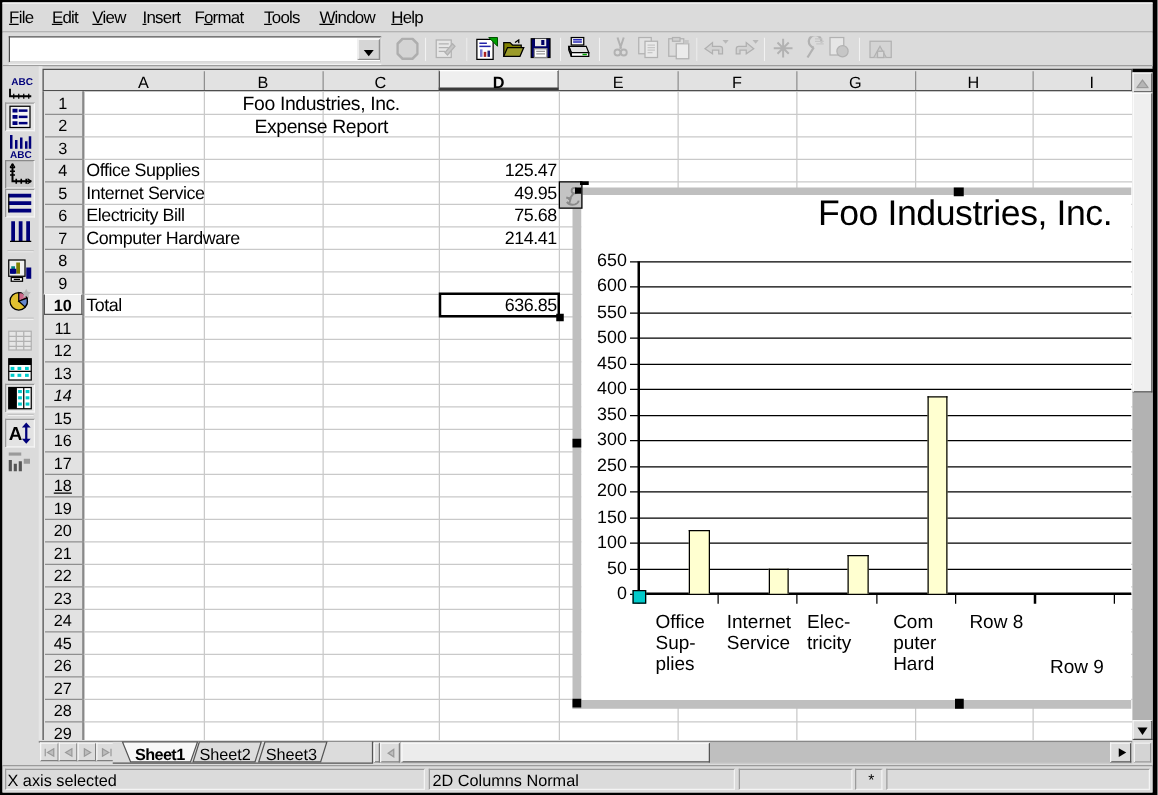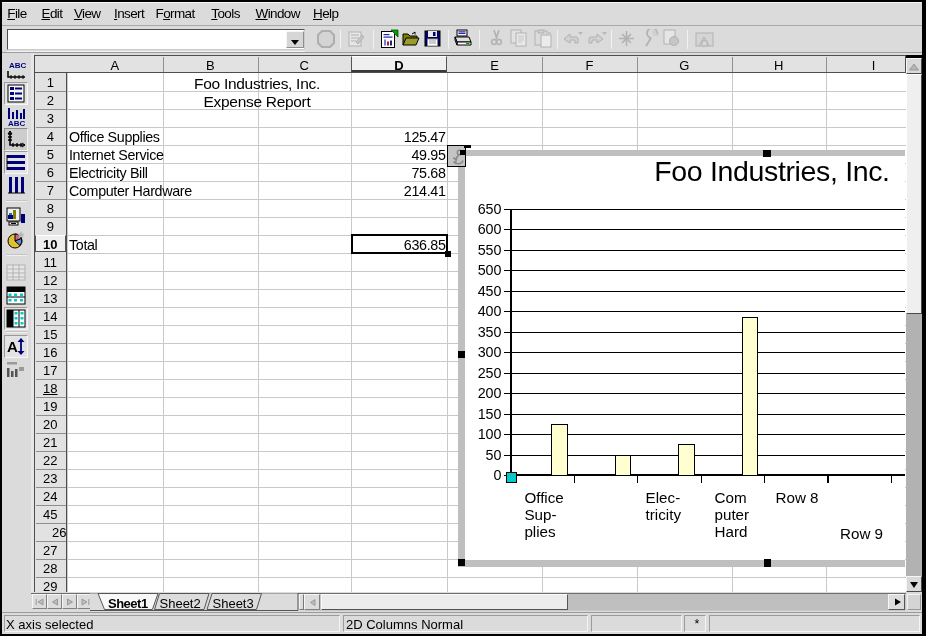--- a/index.html
+++ b/index.html
@@ -273,21 +273,21 @@
 <div class="abs" style="left:64.5px;top:268.5px;width:839.5px;height:1px;background:#c9c9c9;"></div>
 <div class="t" style="left:-2px;top:253px;left:32px;width:32.5px;text-align:center;font-size:13px;">11</div>
 <div class="abs" style="left:33.5px;top:268.5px;width:30px;height:1px;background:#8f8f8f;"></div>
 <div class="abs" style="left:64.5px;top:286.5px;width:839.5px;height:1px;background:#c9c9c9;"></div>
 <div class="t" style="left:-2px;top:271px;left:32px;width:32.5px;text-align:center;font-size:13px;">12</div>
 <div class="abs" style="left:33.5px;top:286.5px;width:30px;height:1px;background:#8f8f8f;"></div>
 <div class="abs" style="left:64.5px;top:304.5px;width:839.5px;height:1px;background:#c9c9c9;"></div>
 <div class="t" style="left:-2px;top:289px;left:32px;width:32.5px;text-align:center;font-size:13px;">13</div>
 <div class="abs" style="left:33.5px;top:304.5px;width:30px;height:1px;background:#8f8f8f;"></div>
 <div class="abs" style="left:64.5px;top:322.5px;width:839.5px;height:1px;background:#c9c9c9;"></div>
-<div class="t" style="left:-2px;top:307px;left:32px;width:32.5px;text-align:center;font-size:13px;">14</div>
+<div class="t" style="left:-2px;top:307px;left:32px;width:32.5px;text-align:center;font-size:13px;font-style:italic;">14</div>
 <div class="abs" style="left:33.5px;top:322.5px;width:30px;height:1px;background:#8f8f8f;"></div>
 <div class="abs" style="left:64.5px;top:340.5px;width:839.5px;height:1px;background:#c9c9c9;"></div>
 <div class="t" style="left:-2px;top:325px;left:32px;width:32.5px;text-align:center;font-size:13px;">15</div>
 <div class="abs" style="left:33.5px;top:340.5px;width:30px;height:1px;background:#8f8f8f;"></div>
 <div class="abs" style="left:64.5px;top:358.5px;width:839.5px;height:1px;background:#c9c9c9;"></div>
 <div class="t" style="left:-2px;top:343px;left:32px;width:32.5px;text-align:center;font-size:13px;">16</div>
 <div class="abs" style="left:33.5px;top:358.5px;width:30px;height:1px;background:#8f8f8f;"></div>
 <div class="abs" style="left:64.5px;top:376.5px;width:839.5px;height:1px;background:#c9c9c9;"></div>
 <div class="t" style="left:-2px;top:361px;left:32px;width:32.5px;text-align:center;font-size:13px;">17</div>
 <div class="abs" style="left:33.5px;top:376.5px;width:30px;height:1px;background:#8f8f8f;"></div>
@@ -309,21 +309,21 @@
 <div class="abs" style="left:64.5px;top:484.5px;width:839.5px;height:1px;background:#c9c9c9;"></div>
 <div class="t" style="left:-2px;top:469px;left:32px;width:32.5px;text-align:center;font-size:13px;">23</div>
 <div class="abs" style="left:33.5px;top:484.5px;width:30px;height:1px;background:#8f8f8f;"></div>
 <div class="abs" style="left:64.5px;top:502.5px;width:839.5px;height:1px;background:#c9c9c9;"></div>
 <div class="t" style="left:-2px;top:487px;left:32px;width:32.5px;text-align:center;font-size:13px;">24</div>
 <div class="abs" style="left:33.5px;top:502.5px;width:30px;height:1px;background:#8f8f8f;"></div>
 <div class="abs" style="left:64.5px;top:520.5px;width:839.5px;height:1px;background:#c9c9c9;"></div>
 <div class="t" style="left:-2px;top:505px;left:32px;width:32.5px;text-align:center;font-size:13px;">45</div>
 <div class="abs" style="left:33.5px;top:520.5px;width:30px;height:1px;background:#8f8f8f;"></div>
 <div class="abs" style="left:64.5px;top:538.5px;width:839.5px;height:1px;background:#c9c9c9;"></div>
-<div class="t" style="left:-2px;top:523px;left:32px;width:32.5px;text-align:right;font-size:13px;">26</div>
+<div class="t" style="left:-2px;top:523px;left:32px;width:32.5px;text-align:center;font-size:13px;">26</div>
 <div class="abs" style="left:33.5px;top:538.5px;width:30px;height:1px;background:#8f8f8f;"></div>
 <div class="abs" style="left:64.5px;top:556.5px;width:839.5px;height:1px;background:#c9c9c9;"></div>
 <div class="t" style="left:-2px;top:541px;left:32px;width:32.5px;text-align:center;font-size:13px;">27</div>
 <div class="abs" style="left:33.5px;top:556.5px;width:30px;height:1px;background:#8f8f8f;"></div>
 <div class="abs" style="left:64.5px;top:574.5px;width:839.5px;height:1px;background:#c9c9c9;"></div>
 <div class="t" style="left:-2px;top:559px;left:32px;width:32.5px;text-align:center;font-size:13px;">28</div>
 <div class="abs" style="left:33.5px;top:574.5px;width:30px;height:1px;background:#8f8f8f;"></div>
 <div class="t" style="left:-2px;top:577px;left:32px;width:32.5px;text-align:center;font-size:13px;">29</div>
 <div class="abs" style="left:33.5px;top:592.5px;width:30px;height:1px;background:#8f8f8f;"></div>
 <div class="t" style="left:-2px;top:72.5px;left:155px;width:200px;text-align:center;font-size:15.5px;letter-spacing:-0.3px;">Foo Industries, Inc.</div>
@@ -407,20 +407,21 @@
 <div class="abs" style="left:635.2px;top:473px;width:1.2px;height:8px;background:#000;"></div>
 <div class="abs" style="left:698.6px;top:473px;width:1.2px;height:8px;background:#000;"></div>
 <div class="abs" style="left:762px;top:473px;width:1.2px;height:8px;background:#000;"></div>
 <div class="abs" style="left:825.4px;top:473px;width:1.2px;height:8px;background:#000;"></div>
 <div class="abs" style="left:888.8px;top:473px;width:1.2px;height:8px;background:#000;"></div>
 <div class="abs" style="left:549.3px;top:421.654px;width:16.5px;height:51.3462px;background:#ffffd0;border:1.2px solid #000;border-bottom:none;"></div>
 <div class="abs" style="left:612.7px;top:452.559px;width:16.5px;height:20.4411px;background:#ffffd0;border:1.2px solid #000;border-bottom:none;"></div>
 <div class="abs" style="left:676.1px;top:442.029px;width:16.5px;height:30.9706px;background:#ffffd0;border:1.2px solid #000;border-bottom:none;"></div>
 <div class="abs" style="left:739.5px;top:315.139px;width:16.5px;height:157.861px;background:#ffffd0;border:1.2px solid #000;border-bottom:none;"></div>
 <div class="abs" style="left:522.4px;top:486.5px;width:70px;font-size:15.2px;line-height:17.3px;white-space:normal;">Office<br>Sup-<br>plies</div>
+<div class="abs" style="left:579.4px;top:486.5px;width:70px;font-size:15.2px;line-height:17.3px;white-space:normal;">Internet<br>Service</div>
 <div class="abs" style="left:712.5px;top:486.5px;width:70px;font-size:15.2px;line-height:17.3px;white-space:normal;">Com<br>puter<br>Hard</div>
 <div class="abs" style="left:643.6px;top:486.5px;width:70px;font-size:15.2px;line-height:17.3px;white-space:normal;">Elec-<br>tricity</div>
 <div class="abs" style="left:773.5px;top:486.5px;width:70px;font-size:15.2px;line-height:17.3px;white-space:normal;">Row 8</div>
 <div class="abs" style="left:838px;top:486.5px;width:70px;font-size:15.2px;line-height:17.3px;white-space:normal;margin-top:36px;">Row 9</div>
 <div class="abs" style="left:503.5px;top:469.5px;width:11px;height:11px;background:#00cbcb;border:1.2px solid #000;"></div>
 <div class="abs" style="left:903.5px;top:53px;width:16.5px;height:537px;background:#b2b2b2;"></div>
 <div class="abs" style="left:903.5px;top:52.5px;width:17.5px;height:3.5px;background:#000;"></div>
 <div class="abs" style="left:903.5px;top:56px;width:16.5px;height:16px;background:#d9d9d9;border:1px solid #4a4a4a;border-top-color:#f6f6f6;border-left-color:#f6f6f6;"></div>
 <svg class="abs" style="left:907px;top:61px" width="10" height="8" viewBox="0 0 10 8">
       <path d="M5 1 L9.5 7 L0.5 7 Z" fill="#b5b5b5" stroke="#9a9a9a"></path>

